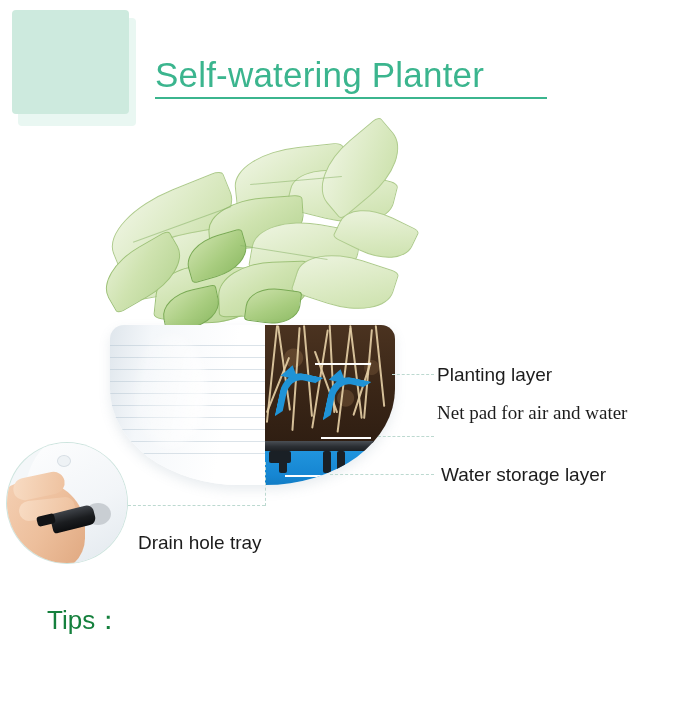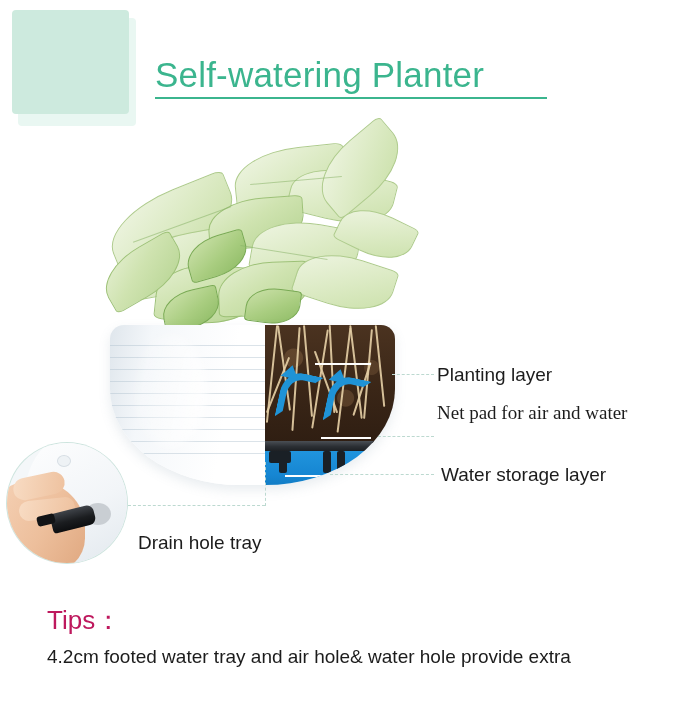--- a/index.html
+++ b/index.html
@@ -301,21 +301,21 @@
     transform: rotate(-14deg);
   }
 
   
   .tips-title {
     position: absolute;
     left: 47px;
     top: 605px;
     font-size: 26px;
     line-height: 31px;
-    color: #be185d;
+    color: #15803d;
   }
   .tips-line1 {
     position: absolute;
     left: 47px;
     top: 645px;
     font-size: 19px;
     line-height: 24px;
     color: #1c1c1c;
     white-space: nowrap;
   }
@@ -435,15 +435,14 @@
     <div class="plug-body"></div>
     <div class="plug-tip"></div>
   </div>
 
   <div class="leader" style="left:128px; top:505px; width:137px;"></div>
   <div class="leader-v" style="left:265px; top:462px; height:44px;"></div>
 
   <div class="callout" style="left:138px; top:531px;">Drain hole tray</div>
 
   <div class="tips-title">Tips：</div>
-  <div class="tips-line1">4.2cm footed water tray and air hole&amp; water hole provide extra</div>
 
 </div>
 
 </body></html>

